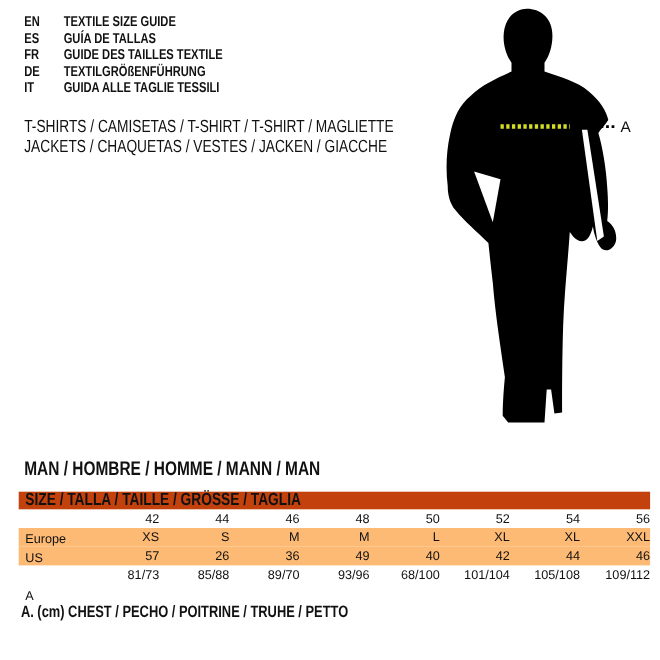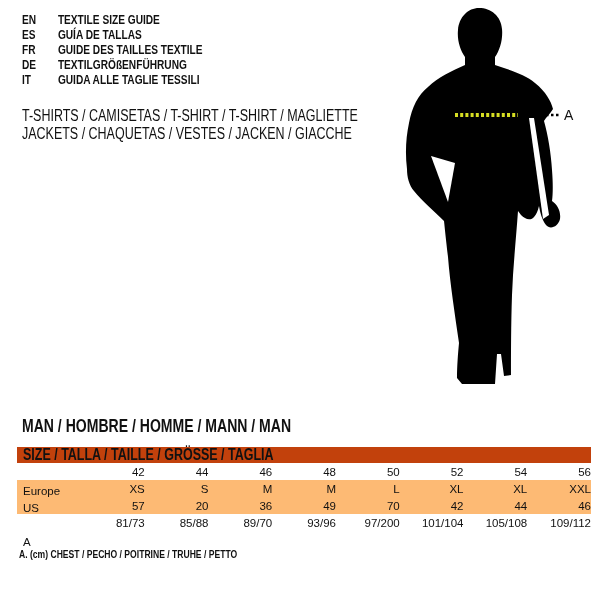--- a/index.html
+++ b/index.html
@@ -30,21 +30,21 @@
   
   .size-table{left:17px;top:447px;width:574px;}
   .thead{height:16px;background:#c2410c;display:flex;align-items:center;
          padding-left:6px;box-sizing:border-box;font-size:16px;font-weight:700;}
   .trow{height:17px;display:flex;align-items:center;font-size:11.5px;font-weight:400;}
   .trow.shaded{background:#fdba74;}
   .tlabel{flex:0 0 64px;width:64px;padding-left:6px;box-sizing:border-box;margin-top:38px;}
   .tcell{flex:1 1 0;text-align:right;}
 
   
-  .footnote{left:19px;top:548px;font-size:11px;font-weight:700;}
+  .footnote{left:19px;top:548px;font-size:15px;font-weight:700;}
 </style>
 </head>
 <body>
 
 <div class="abs lang-block">
   <div class="lang-row">
     <span class="lang-code">EN</span>
     <span class="lang-label">TEXTILE SIZE GUIDE</span>
   </div>
   <div class="lang-row">
@@ -141,36 +141,36 @@
     <span class="tcell">M</span>
     <span class="tcell">L</span>
     <span class="tcell">XL</span>
     <span class="tcell">XL</span>
     <span class="tcell">XXL</span>
   </div>
 
   <div class="trow shaded">
     <span class="tlabel"></span>
     <span class="tcell">57</span>
-    <span class="tcell">20</span>
+    <span class="tcell">26</span>
     <span class="tcell">36</span>
     <span class="tcell">49</span>
-    <span class="tcell">70</span>
+    <span class="tcell">40</span>
     <span class="tcell">42</span>
     <span class="tcell">44</span>
     <span class="tcell">46</span>
   </div>
 
   <div class="trow">
     <span class="tlabel">A</span>
     <span class="tcell">81/73</span>
     <span class="tcell">85/88</span>
     <span class="tcell">89/70</span>
     <span class="tcell">93/96</span>
-    <span class="tcell">97/200</span>
+    <span class="tcell">68/100</span>
     <span class="tcell">101/104</span>
     <span class="tcell">105/108</span>
     <span class="tcell">109/112</span>
   </div>
 </div>
 
 <div class="abs footnote">
   <span class="cond">A. (cm) CHEST / PECHO / POITRINE / TRUHE / PETTO</span>
 </div>
 

